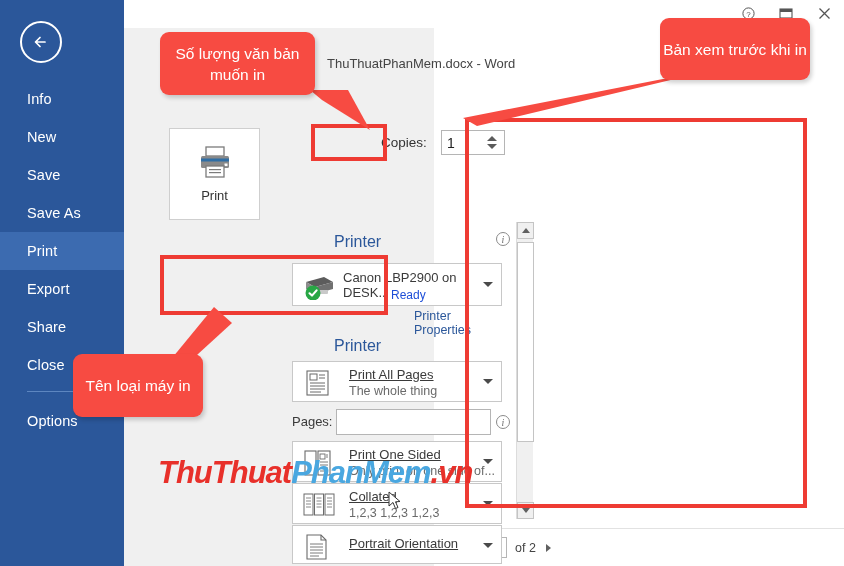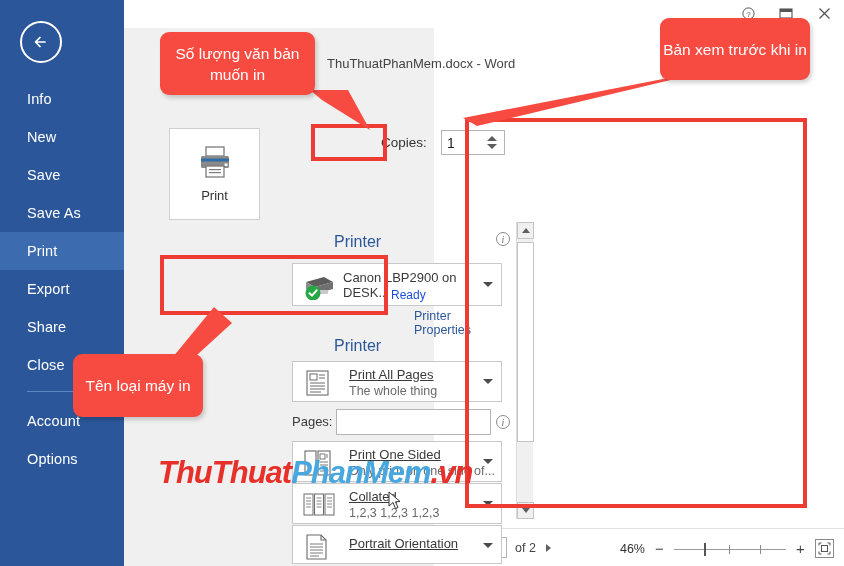--- a/index.html
+++ b/index.html
@@ -390,23 +390,20 @@
       <div class="nav-item">
           <span>Export</span>
         </div>
       <div class="nav-item">
           <span>Share</span>
         </div>
       <div class="nav-item">
           <span>Close</span>
         </div>
       <div class="nav-sep"></div>
-      <div class="nav-item">
-          <span>Account</span>
-        </div>
       <div class="nav-item">
           <span>Options</span>
         </div>
     </div>
   </div>
 
   <div class="settings-pane">
 
     <div class="print-btn-box">
       <svg width="38" height="34" viewBox="0 0 38 34">
@@ -581,37 +578,20 @@
           <div class="tri-l"></div>
         </div>
       <div class="pg-box">
         <input type="text" value="1" style="">
       </div>
       <div class="pg-of">of 2</div>
       <div class="pg-arrow">
           <div class="tri-r"></div>
         </div>
     </div>
-    <div class="zoom-area">
-      <div class="zoom-pct">46%</div>
-      <div class="zoom-minus">−</div>
-      <div class="zoom-track">
-        <div class="line"></div>
-        <div class="tick" style="left:55px"></div>
-        <div class="tick" style="left:86px"></div>
-        <div class="zoom-handle"></div>
-      </div>
-      <div class="zoom-plus">+</div>
-      <div class="zoom-fit">
-        <svg width="13" height="13" viewBox="0 0 13 13">
-          <rect x="3.5" y="3.5" width="6" height="6" fill="none" stroke="#555" stroke-width="1"></rect>
-          <path d="M1 3.5 V1 H3.5 M9.5 1 H12 V3.5 M12 9.5 V12 H9.5 M3.5 12 H1 V9.5" fill="none" stroke="#555" stroke-width="1"></path>
-        </svg>
-      </div>
-    </div>
   </div>
 
   <div class="hl-box" id="hl-copies"></div>
   <div class="hl-box" id="hl-printer"></div>
   <div class="hl-box" id="hl-preview"></div>
 
   <svg class="callout-tail" style="left:300px; top:88px; width:95px; height:45px;" viewBox="0 0 95 45">
     <polygon points="10,2 48,2 70,42 22,12" fill="#f74b42"></polygon>
   </svg>
   <svg class="callout-tail" style="left:455px; top:74px; width:225px; height:55px;" viewBox="0 0 225 55">

